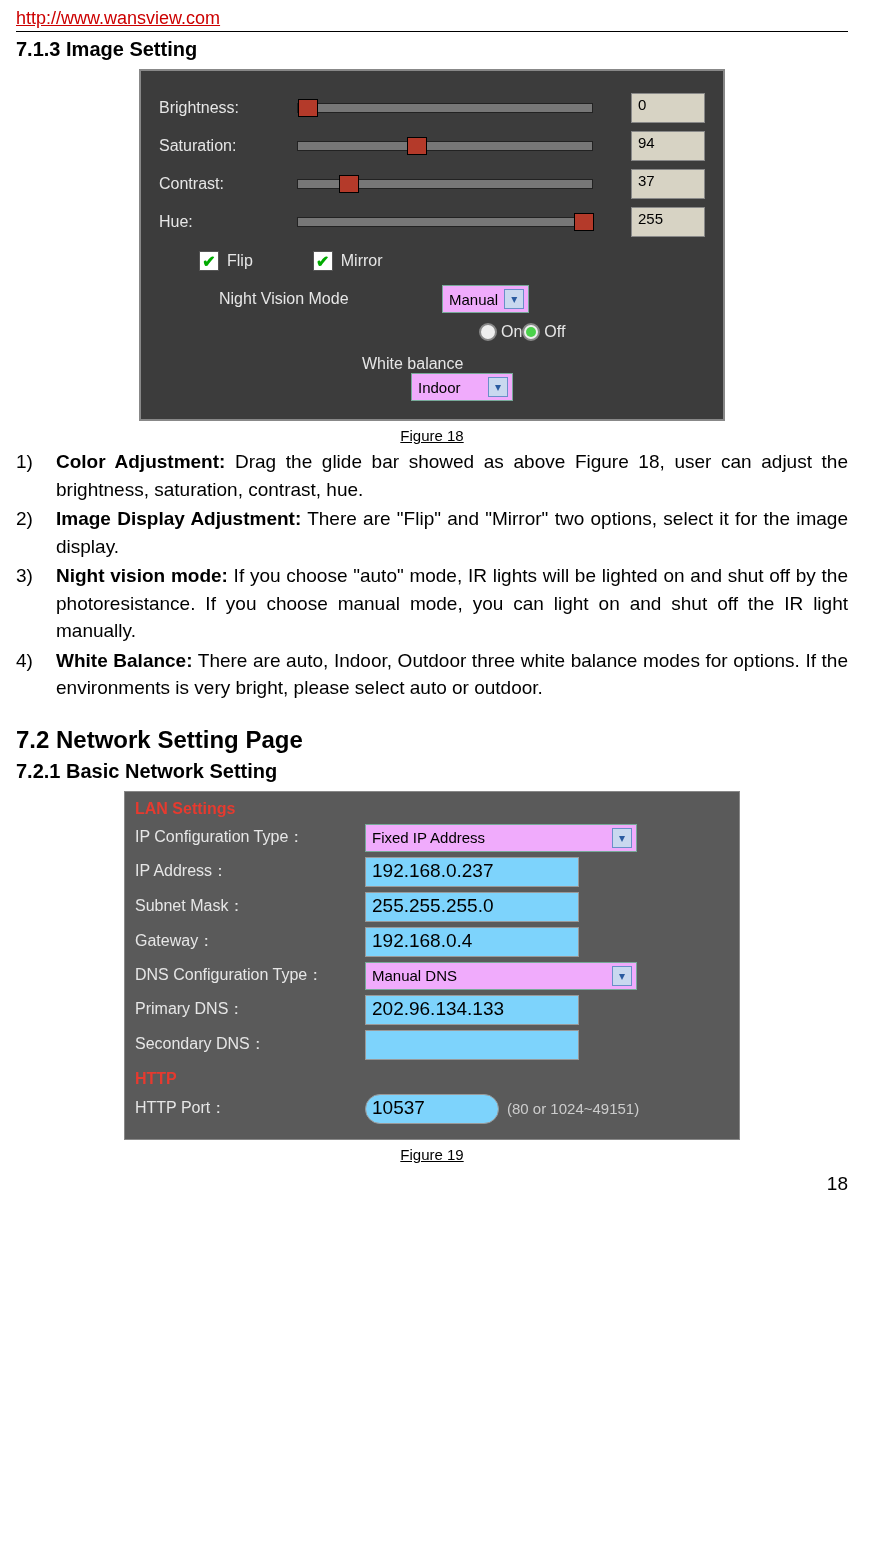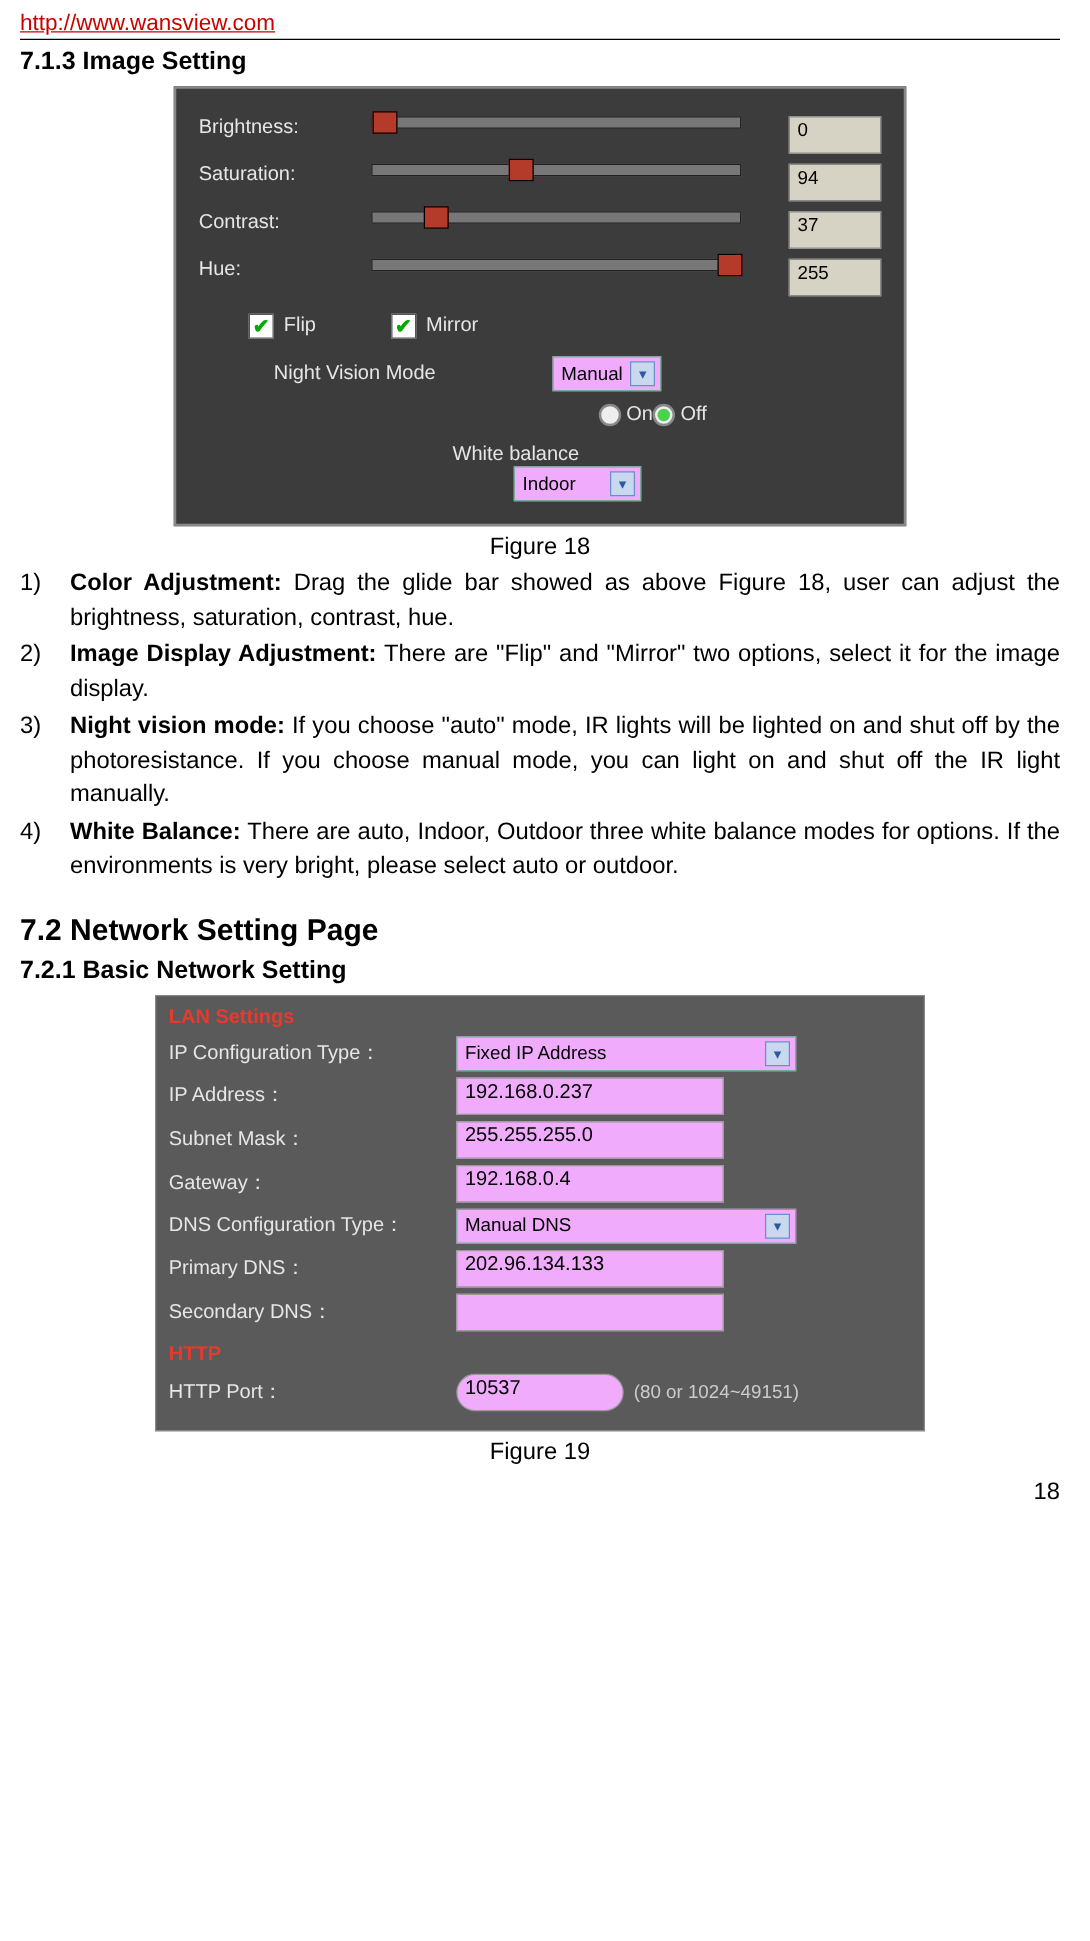--- a/index.html
+++ b/index.html
@@ -41,22 +41,23 @@
     font-weight: bold;
     margin: 6px 0 8px 0;
   }
   h2.section-num {
     font-size: 24px;
     font-weight: bold;
     margin: 24px 0 6px 0;
   }
   .fig-caption {
     text-align: center;
-    font-size: 19px;
+    font-size: 15px;
     margin: 6px 0 4px 0;
+    text-decoration: underline;
   }
   .body-list {
     font-size: 19px;
     line-height: 1.45;
   }
   .body-list .item {
     display:flex;
     margin-bottom:2px;
     text-align: justify;
   }
@@ -74,20 +75,21 @@
     background:#3c3c3c;
     color:#e6e6e6;
     border:2px solid #888;
     width:546px;
     margin:0 auto;
     padding:14px 18px 14px 18px;
     font-size:16px;
   }
   .slider-row {
     display:flex;
+    align-items:center;
     margin:8px 0;
     gap:28px;
   }
   .slider-row .lbl { width:110px; }
   .slider-track {
     position:relative;
     flex:1;
     height:8px;
     background:#777;
     border:1px solid #222;
@@ -144,22 +146,22 @@
     width:594px;
     margin:0 auto;
     padding:6px 10px 10px 10px;
     font-size:16px;
     border:1px solid #888;
   }
   .panel-gray .hdr-red { color:#e63a2f; font-weight:bold; margin:2px 0 6px 0; }
   .net-row { display:flex; align-items:center; margin:5px 0; }
   .net-row .lbl3 { width:230px; }
   .inp {
-    background:#f0abfc; color:#000; border:1px solid #999;
-    height:24px; padding:2px 6px; font-size:16px; width:200px;
+    background:#7dd3fc; color:#000; border:1px solid #999;
+    height:24px; padding:2px 6px; font-size:19px; width:200px;
   }
   .inp.small { width:120px;border-radius:15px; }
   .sel-wide { width:260px; justify-content:space-between; }
   .note { color:#ccc; font-size:15px; margin-left:8px; }
 </style>
 </head>
 <body>
 
 <div class="page">
 

